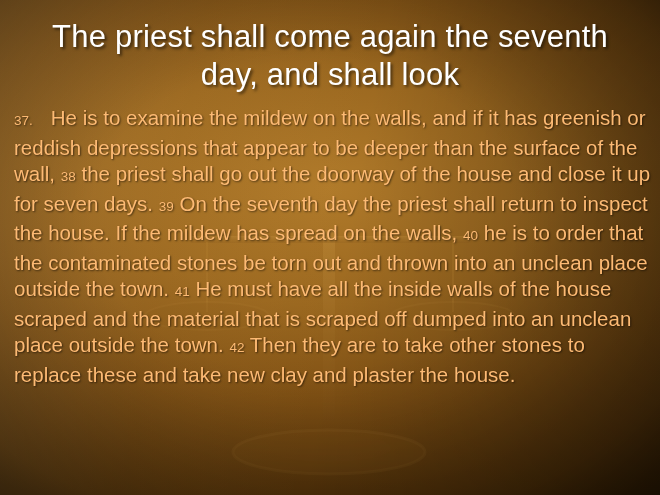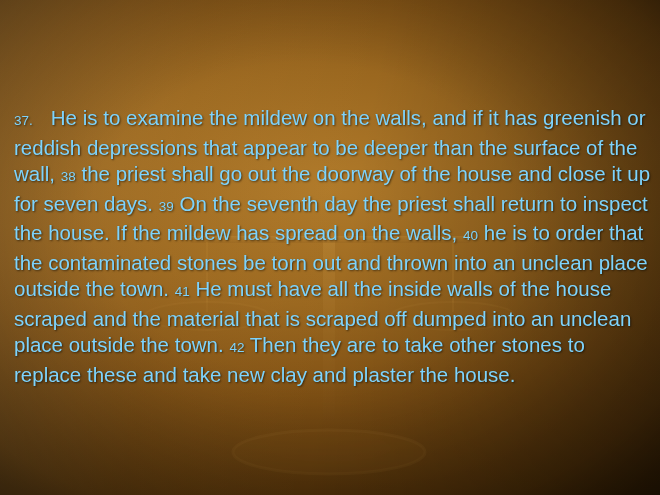--- a/index.html
+++ b/index.html
@@ -58,21 +58,21 @@
     line-height: 38px;
     font-weight: 400;
     letter-spacing: 0.2px;
     text-shadow: 2px 2px 3px rgba(0,0,0,0.55);
   }
   .body-block {
     position: absolute;
     left: 14px;
     top: 105px;
     width: 638px;
-    color: #7dd3fc;
+    color: #fdba74;
     font-size: 20.5px;
     line-height: 26.5px;
     text-shadow: 1px 1px 2px rgba(0,0,0,0.55);
   }
   .body-block p {
     margin: 0;
     text-indent: 0;
   }
   .vnum {
     font-size: 13.5px;
@@ -112,20 +112,21 @@
 
       <ellipse cx="333" cy="86" rx="62" ry="14" fill="#8a5c1c" opacity="0.35" stroke="#e0ac5c" stroke-opacity="0.5" stroke-width="2"></ellipse>
 
       <ellipse cx="209" cy="222" rx="96" ry="22" fill="#8a5c1c" opacity="0.45" stroke="#e0ac5c" stroke-opacity="0.45" stroke-width="3"></ellipse>
       <ellipse cx="209" cy="218" rx="62" ry="14" fill="#7a4e16" opacity="0.5"></ellipse>
     </svg>
   </div>
 
   <div class="bg-vignette"></div>
 
+  <div class="title">The priest shall come again the seventh day, and shall look</div>
 
   <div class="body-block">
     <p>
       <span class="lead-num">37.</span><span class="gap"></span><span id="body-flow"><span>He is to examine the mildew on the walls, and if it has greenish or reddish depressions that appear to be deeper than the surface of the wall,</span> <span class="vnum">38</span> <span>the priest shall go out the doorway of the house and close it up for seven days.</span> <span class="vnum">39</span> <span>On the seventh day the priest shall return to inspect the house. If the mildew has spread on the walls,</span> <span class="vnum">40</span> <span>he is to order that the contaminated stones be torn out and thrown into an unclean place outside the town.</span> <span class="vnum">41</span> <span>He must have all the inside walls of the house scraped and the material that is scraped off dumped into an unclean place outside the town.</span> <span class="vnum">42</span> <span>Then they are to take other stones to replace these and take new clay and plaster the house.</span></span>
     </p>
   </div>
 
 </div>
 
 </body></html>

